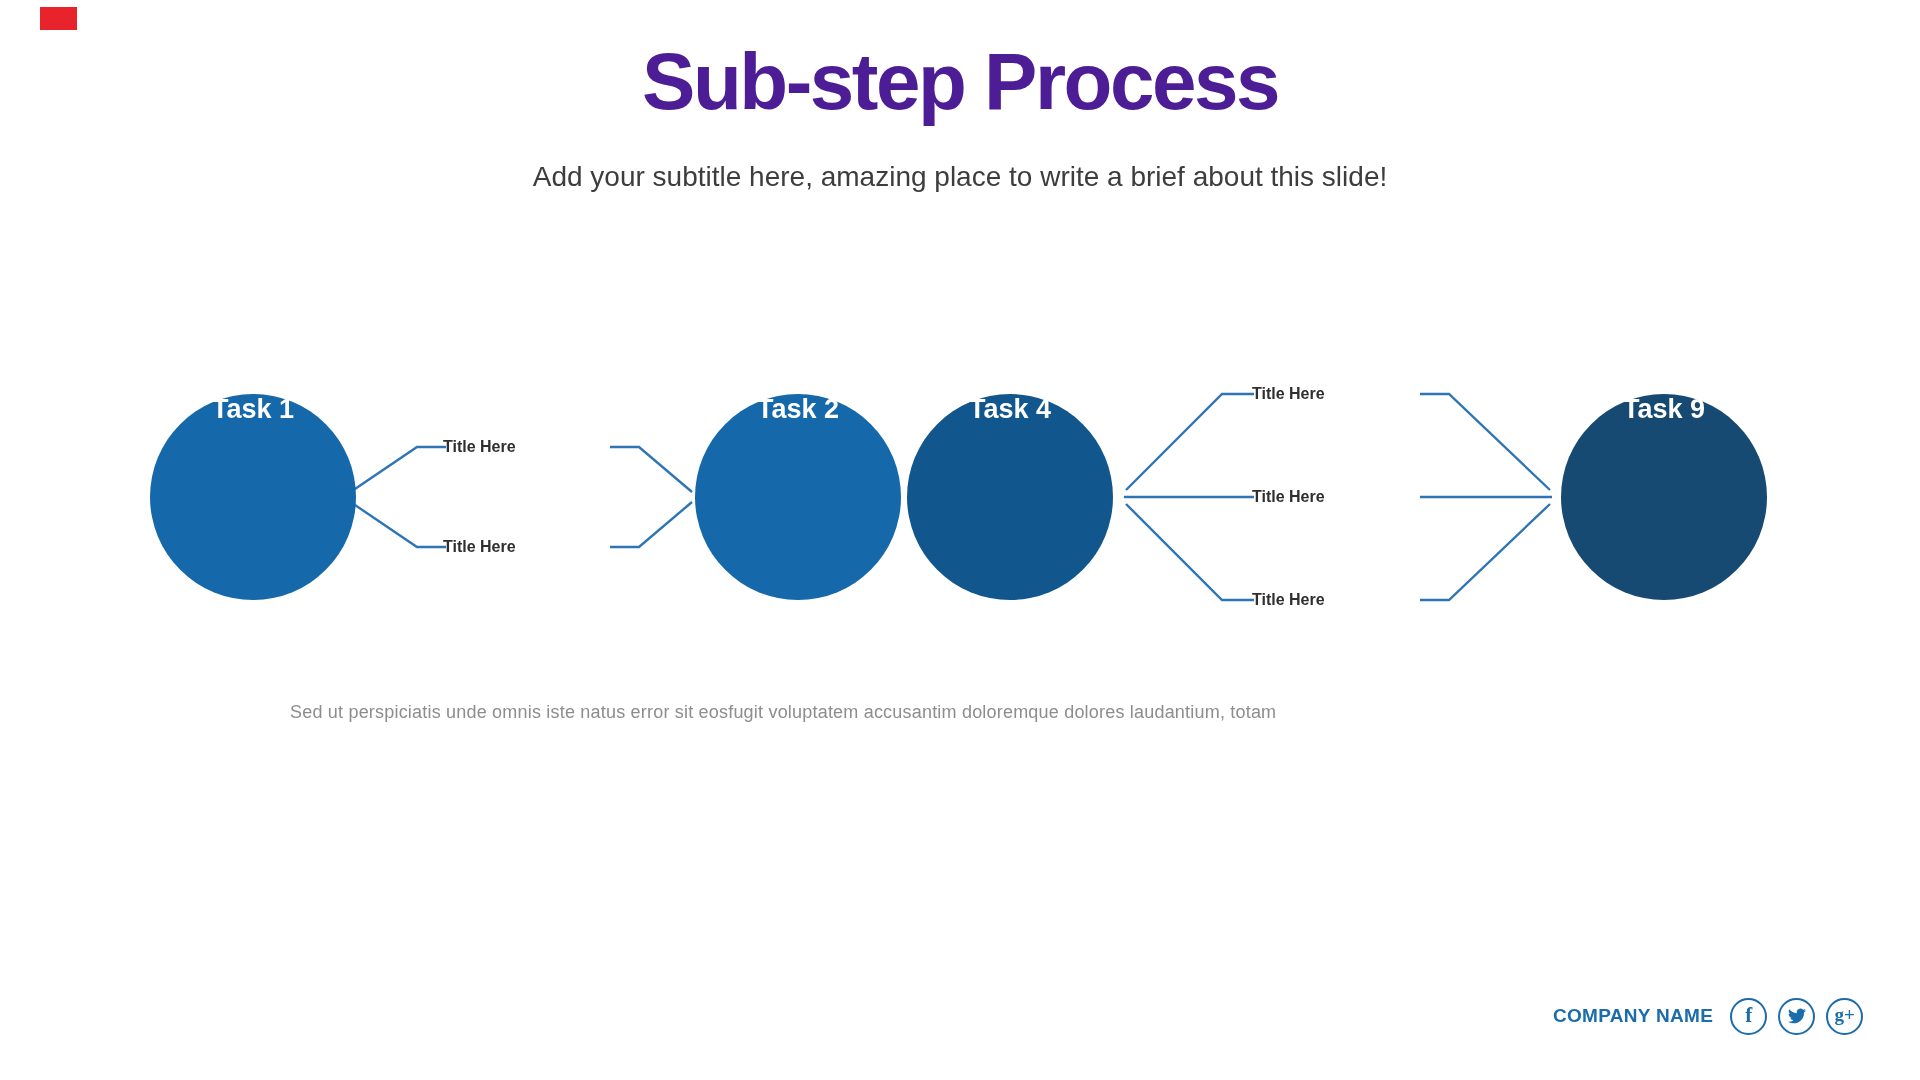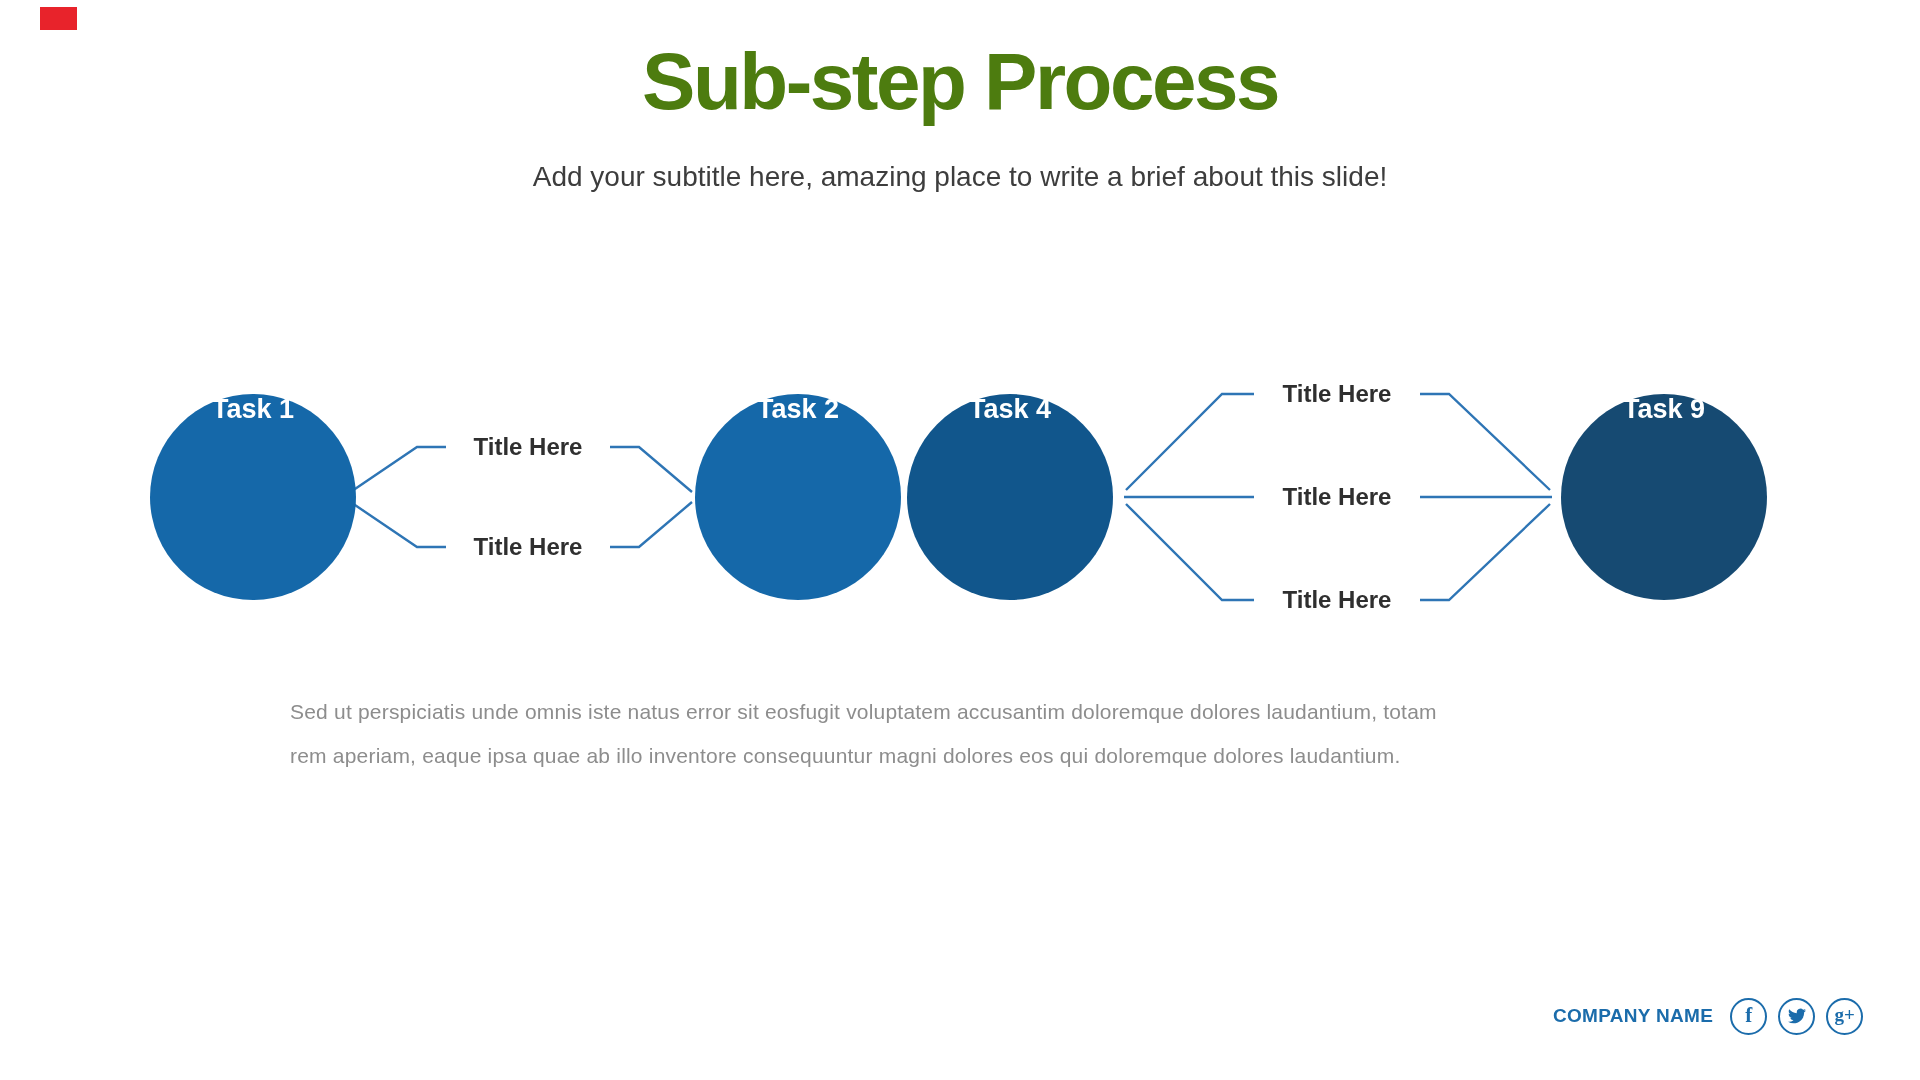--- a/index.html
+++ b/index.html
@@ -14,21 +14,21 @@
 
   .red-marker {
     position: absolute; left: 40px; top: 7px;
     width: 37px; height: 23px; background: #E8232B;
   }
 
   .title {
     position: absolute; left: 0; top: 42px; width: 100%;
     text-align: center;
     font-size: 80px; font-weight: bold; letter-spacing: -2.5px;
-    color: #4d7c0f; line-height: 1;
+    color: #4c1d95; line-height: 1;
   }
   .subtitle {
     position: absolute; left: 0; top: 160px; width: 100%;
     text-align: center;
     font-size: 28px; color: #3D3D3D; line-height: 1.2;
   }
 
   .circle {
     position: absolute; top: 394px;
     width: 206px; height: 206px; border-radius: 50%;
@@ -43,33 +43,33 @@
   .connector-svg {
     position: absolute; left: 0; top: 0; width: 1920px; height: 1080px;
     pointer-events: none;
   }
   .connector-svg polyline {
     fill: none; stroke: #2E75B5; stroke-width: 2.4px;
   }
 
   .substep-label {
     position: absolute; width: 170px; height: 30px;
-    text-align: center; line-height: 30px;
-    font-size: 24px; font-weight: bold; color: #2F2F2F;
+    text-align: left; line-height: 30px;
+    font-size: 16px; font-weight: bold; color: #2F2F2F;
     white-space: nowrap;
   }
   .lbl-left-upper  { left: 443px;  top: 432px; }
   .lbl-left-lower  { left: 443px;  top: 532px; }
   .lbl-right-top   { left: 1252px; top: 379px; }
   .lbl-right-mid   { left: 1252px; top: 482px; }
   .lbl-right-bot   { left: 1252px; top: 585px; }
 
   .body-text {
     position: absolute; left: 290px; top: 690px; width: 1400px;
-    font-size: 21px; color: #8D8D8D; letter-spacing: 0.2px;
+    font-size: 18px; color: #8D8D8D; letter-spacing: 0.2px;
   }
   .body-text .line { white-space: nowrap; height: 44px; line-height: 44px; }
 
   .footer {
     position: absolute; left: 1553px; top: 997px; height: 38px;
     display: flex; align-items: center; gap: 11px;
   }
   .company-name {
     font-size: 19px; font-weight: bold; color: #1B6CAB;
     letter-spacing: 0.3px; margin-right: 6px; white-space: nowrap;
@@ -122,21 +122,20 @@
   </div>
 
   <div class="substep-label lbl-left-upper">Title Here</div>
   <div class="substep-label lbl-left-lower">Title Here</div>
   <div class="substep-label lbl-right-top">Title Here</div>
   <div class="substep-label lbl-right-mid">Title Here</div>
   <div class="substep-label lbl-right-bot">Title Here</div>
 
   <div class="body-text">
     <div class="line">Sed ut perspiciatis unde omnis iste natus error sit eosfugit voluptatem accusantim doloremque dolores laudantium, totam</div>
-    <div class="line">rem aperiam, eaque ipsa quae ab illo inventore consequuntur magni dolores eos qui doloremque dolores laudantium.</div>
   </div>
 
   <div class="footer">
     <span class="company-name">COMPANY NAME</span>
     <span class="social-circle">
       <span class="fb-glyph">f</span>
     </span>
     <span class="social-circle">
       <svg class="tw-svg" viewBox="0 0 24 24">
         <path d="M23.953 4.57a10 10 0 01-2.825.775 4.958 4.958 0 002.163-2.723c-.951.555-2.005.959-3.127 1.184a4.92 4.92 0 00-8.384 4.482C7.69 8.095 4.067 6.13 1.64 3.162a4.822 4.822 0 00-.666 2.475c0 1.71.87 3.213 2.188 4.096a4.904 4.904 0 01-2.228-.616v.06a4.923 4.923 0 003.946 4.827 4.996 4.996 0 01-2.212.085 4.936 4.936 0 004.604 3.417 9.867 9.867 0 01-6.102 2.105c-.39 0-.779-.023-1.17-.067a13.995 13.995 0 007.557 2.209c9.053 0 13.998-7.496 13.998-13.985 0-.21 0-.42-.015-.63A9.935 9.935 0 0024 4.59z"></path>

